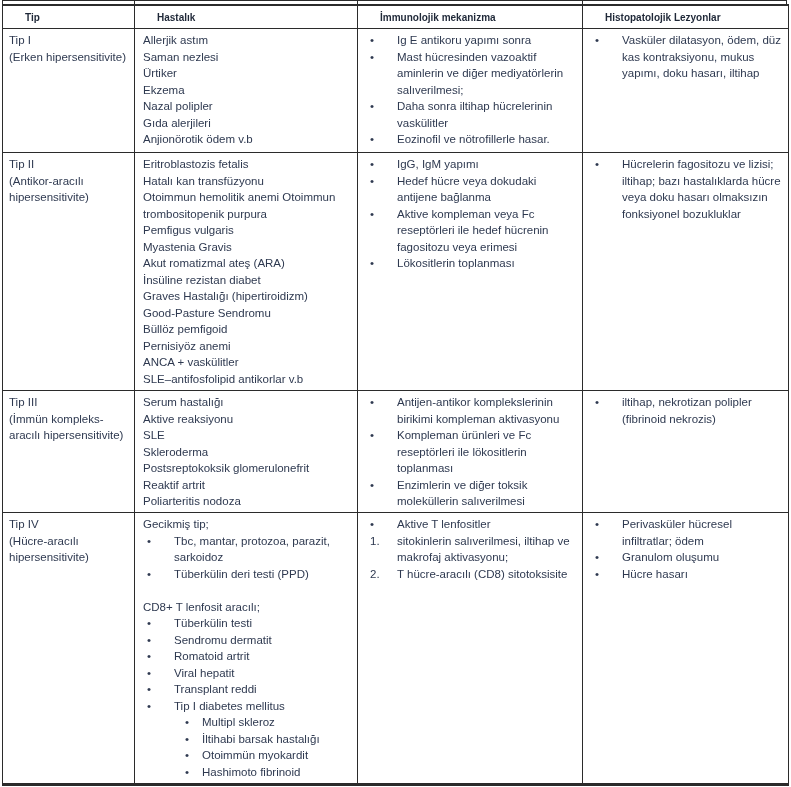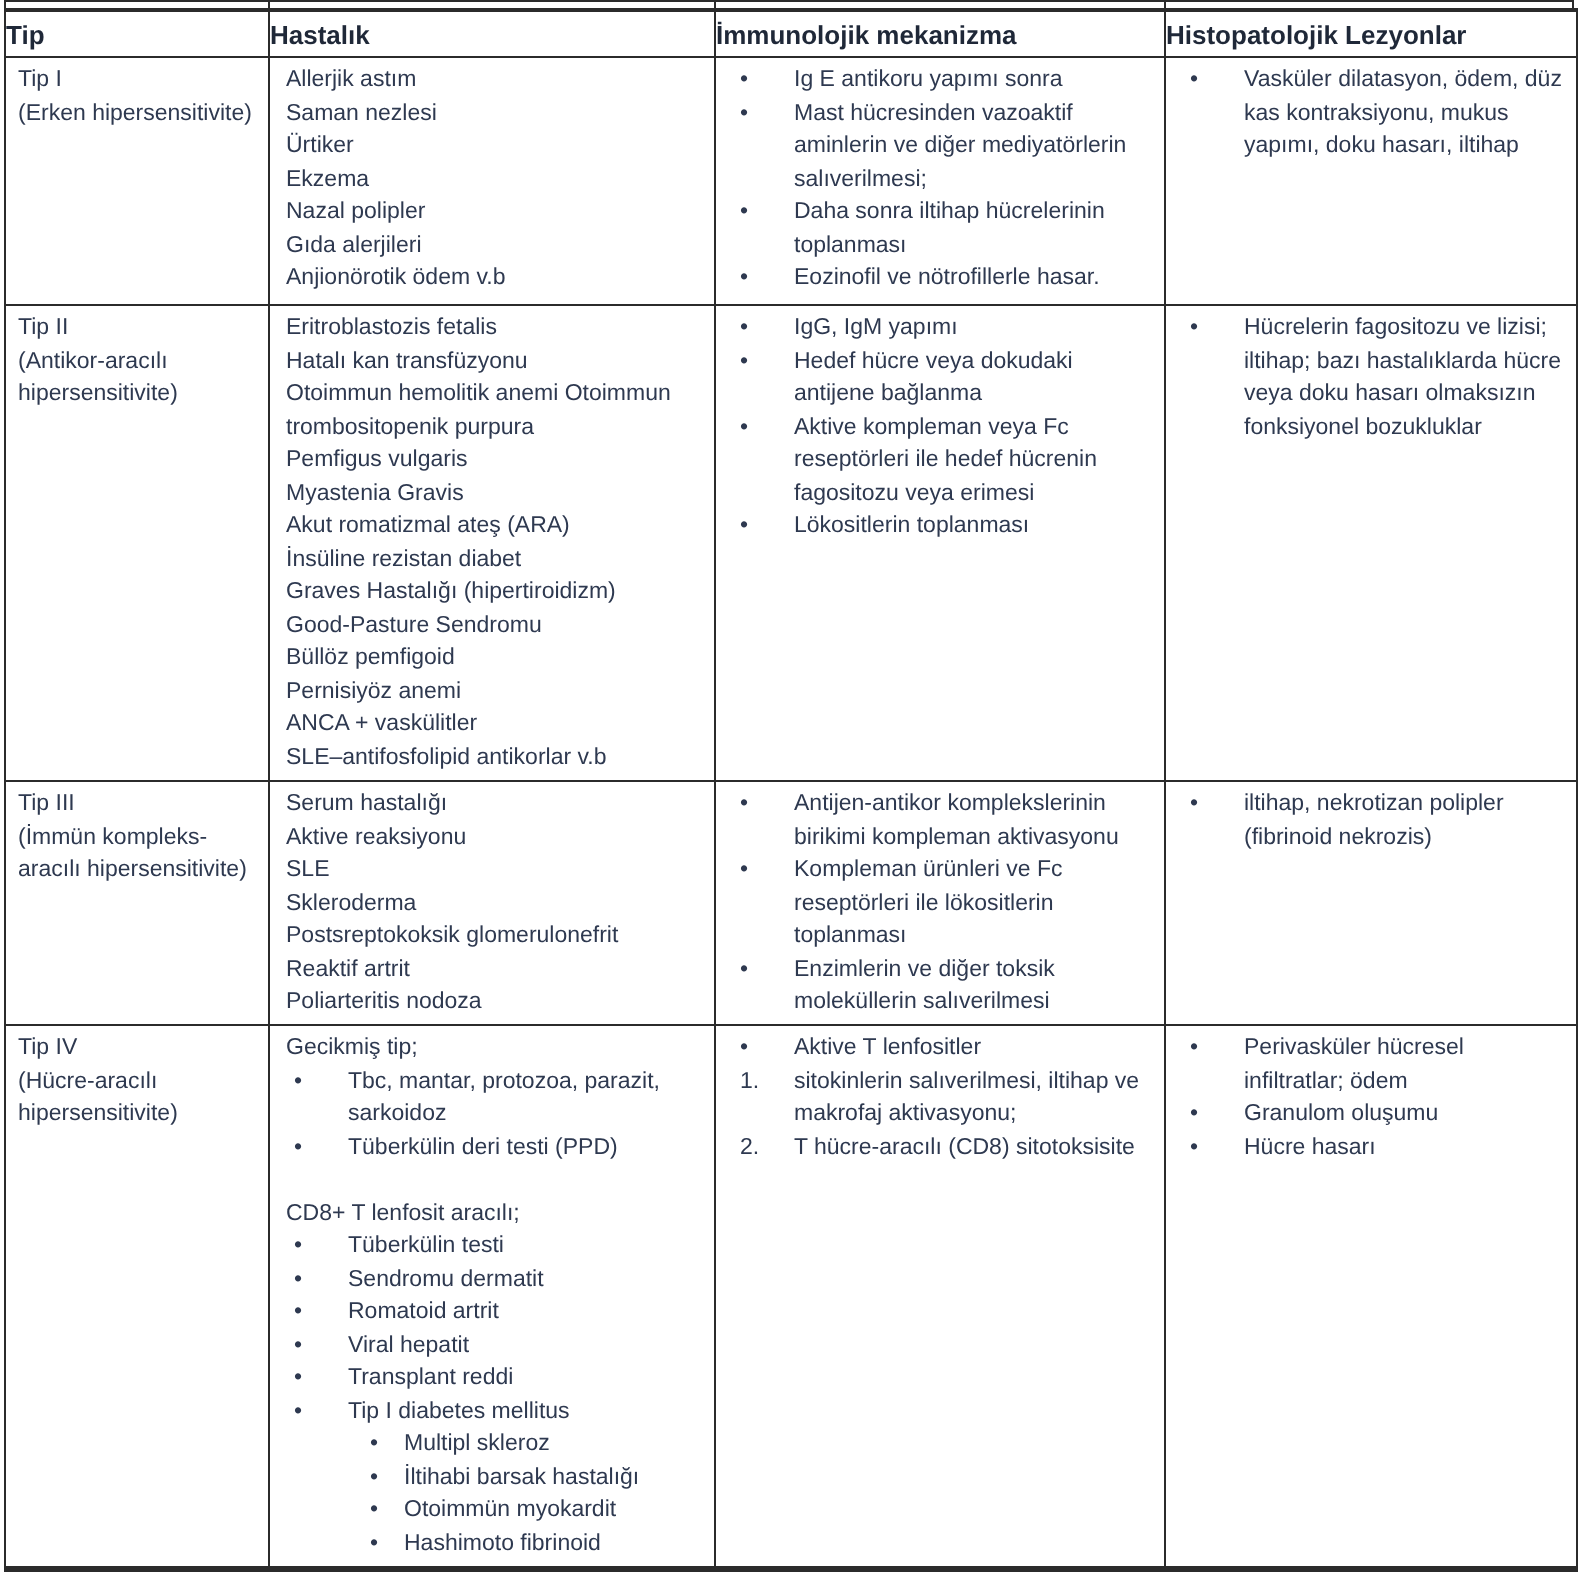--- a/index.html
+++ b/index.html
@@ -19,22 +19,22 @@
     position:absolute;top:4px;left:2px;width:786px;
     border-collapse:collapse;table-layout:fixed;
     border-top:2px solid var(--border);
     border-bottom:3px solid var(--border);
     border-left:1px solid var(--border);
     border-right:1px solid var(--border);
   }
   th,td{border:1px solid var(--border);vertical-align:top;overflow:hidden;}
   th{
     text-align:left;color:var(--header-text);
-    font-size:13px;font-weight:bold;
-    padding:4px 4px 3px 0;height:15px;line-height:15px;
+    font-size:10px;font-weight:bold;
+    padding:4px 4px 3px 22px;height:15px;line-height:15px;
   }
   td{
     color:var(--text);font-size:11.5px;line-height:16.5px;
     padding:3px 4px 0 0;
   }
   td.tipcell div{padding-left:6px;}
   .item{position:relative;}
   .item.p{padding-left:8px;}
   .item.b,.item.n{padding-left:39px;}
   .item.b2{padding-left:67px;}
@@ -80,21 +80,21 @@
             <div class="item p"><span>Saman nezlesi</span></div>
             <div class="item p"><span>Ürtiker</span></div>
             <div class="item p"><span>Ekzema</span></div>
             <div class="item p"><span>Nazal polipler</span></div>
             <div class="item p"><span>Gıda alerjileri</span></div>
             <div class="item p"><span>Anjionörotik ödem v.b</span></div>
           </td>
           <td>
             <div class="item b"><span class="mk">•</span><span>Ig E antikoru yapımı sonra</span></div>
             <div class="item b"><span class="mk">•</span><span>Mast hücresinden vazoaktif aminlerin ve diğer mediyatörlerin salıverilmesi;</span></div>
-            <div class="item b"><span class="mk">•</span><span>Daha sonra iltihap hücrelerinin toplanması</span></div>
+            <div class="item b"><span class="mk">•</span><span>Daha sonra iltihap hücrelerinin vaskülitler</span></div>
             <div class="item b"><span class="mk">•</span><span>Eozinofil ve nötrofillerle hasar.</span></div>
           </td>
           <td>
             <div class="item b"><span class="mk">•</span><span>Vasküler dilatasyon, ödem, düz kas kontraksiyonu, mukus yapımı, doku hasarı, iltihap</span></div>
           </td>
         </tr>
         <tr style="height: 238px;">
           <td class="tipcell">
             <div>Tip II</div>
             <div>(Antikor-aracılı</div>

